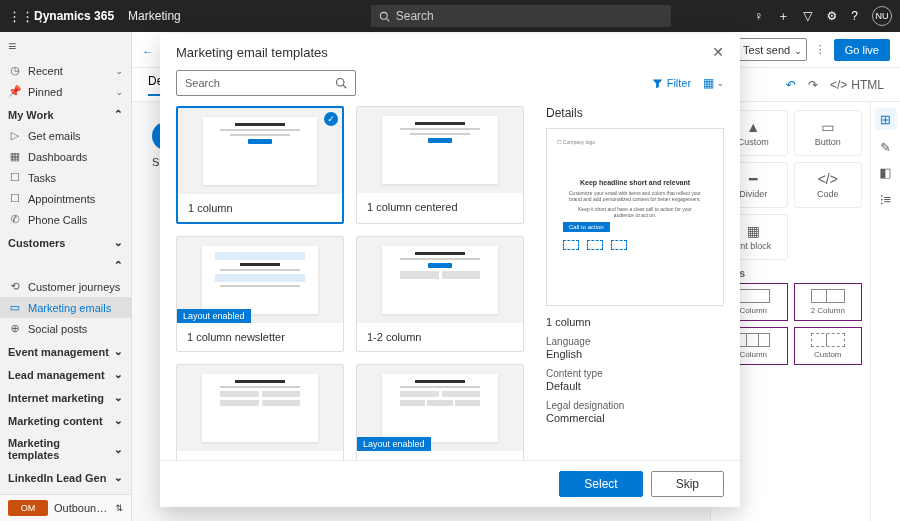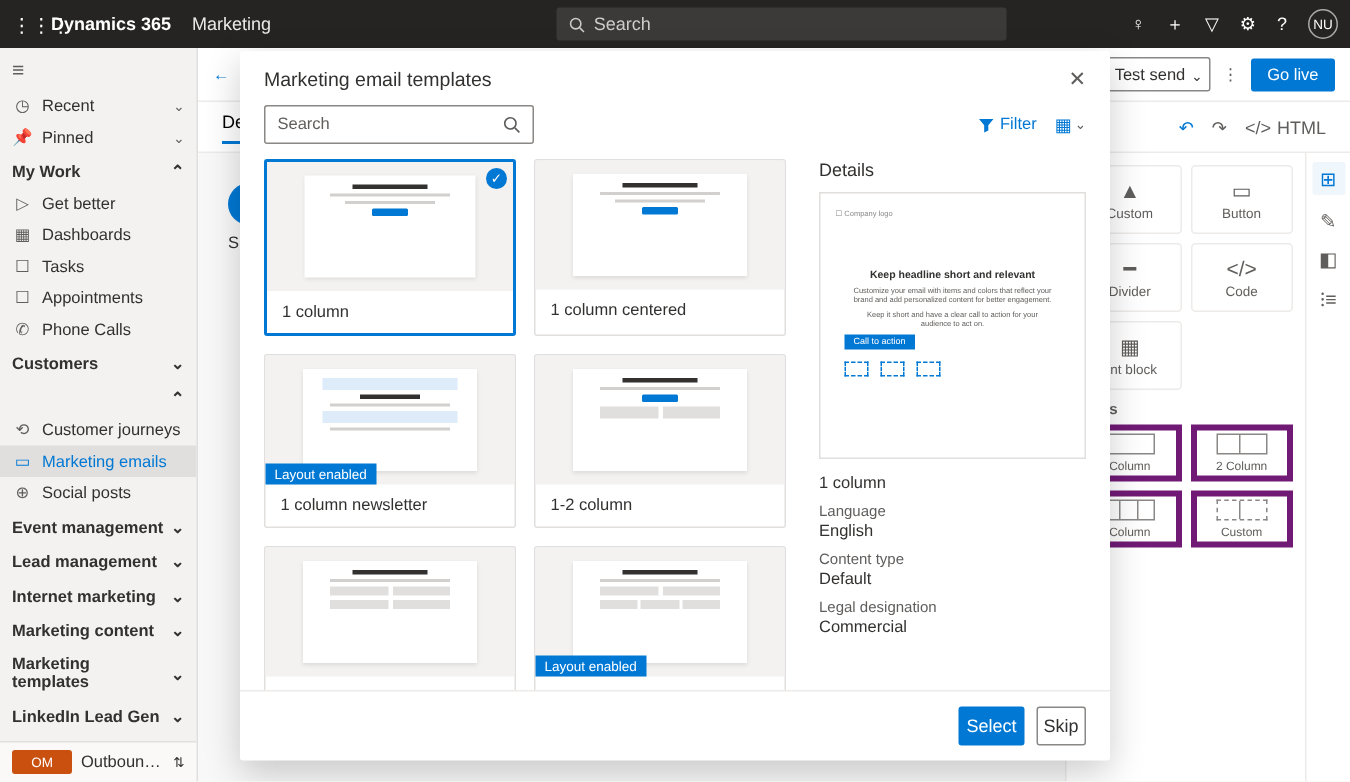--- a/index.html
+++ b/index.html
@@ -40,21 +40,21 @@
 .tabs .right { margin-left: auto; display: flex; gap: 12px; color: #605e5c; align-items:center;}
 .stage { position:absolute; top:70px; left:0; right:0; bottom:0; display:flex;}
 .canvas { flex:1; padding:20px; }
 .circle { width:28px; height:28px; border-radius:50%; background:#0078d4;}
 .rightpanel { width:160px; background:#fff; border-left:1px solid #edebe9; padding:8px; font-size:10px; color:#605e5c;}
 .tool-grid { display:grid; grid-template-columns:1fr 1fr; gap:6px;}
 .tool { border:1px solid #edebe9; border-radius:3px; height:46px; display:flex; flex-direction:column; align-items:center; justify-content:center; gap:2px; font-size:9px;}
 .tool .ic { font-size:14px; color:#605e5c;}
 .rightpanel .sect { font-size:10px; font-weight:600; margin:8px 0 4px;}
 .layout-grid { display:grid; grid-template-columns:1fr 1fr; gap:6px;}
-.layout { border:4px solid #701a75; height:38px; display:flex; flex-direction:column; align-items:center; justify-content:center; gap:3px; font-size:8px; color:#605e5c;}
+.layout { border:1px solid #701a75; height:38px; display:flex; flex-direction:column; align-items:center; justify-content:center; gap:3px; font-size:8px; color:#605e5c;}
 .layout .shape { width:34px; height:14px; border:1px solid #8a8886; display:flex; gap:2px;}
 .layout .shape div { flex:1; border-right:1px solid #8a8886;}
 .layout .shape div:last-child { border-right:none;}
 .layout.dashed .shape { border-style:dashed;}
 .siderail { width:30px; background:#fff; border-left:1px solid #edebe9; display:flex; flex-direction:column; align-items:center; padding-top:6px; gap:10px; color:#605e5c; font-size:13px;}
 .siderail .sel { color:#0078d4; background:#eff6fc; width:22px; height:22px; display:flex; align-items:center; justify-content:center; border-radius:2px;}
 
 
 .dialog { position: absolute; top: 34px; left: 160px; width: 580px; bottom: 14px; background: #fff; box-shadow: 0 8px 24px rgba(0,0,0,.2); border-radius: 2px; display: flex; flex-direction: column; }
 .dialog .dhead { padding: 10px 16px 6px; display:flex; align-items:center;}
@@ -87,21 +87,21 @@
 .details .preview { border:1px solid #e1dfdd; height:178px; background:#fff; margin-bottom:10px; padding:10px; display:flex; flex-direction:column; gap:4px; font-size:6px; color:#605e5c; text-align:center; align-items:center;}
 .details .preview .logo { align-self:flex-start; font-size:5px; color:#888;}
 .details .preview .spc { height:26px;}
 .details .preview .hd { font-weight:600; font-size:7px; color:#323130;}
 .details .preview .cta { background:#0078d4; color:#fff; padding:2px 6px; font-size:6px; align-self:flex-start; margin-left:6px;}
 .details .preview .boxes { display:flex; gap:8px; margin-top:4px; align-self:flex-start; margin-left:6px;}
 .details .preview .bx { width:16px; height:10px; border:1px dashed #0078d4;}
 .details .lbl { color:#605e5c; font-size:10px; margin-top:8px;}
 .details .val { font-size:11px; margin-top:1px;}
 .dfoot { padding:10px 16px; display:flex; justify-content:flex-end; gap:8px; border-top:1px solid #edebe9;}
-.dfoot .btn { padding:5px 4px; font-size:12px; border-radius:2px; cursor:pointer;}
+.dfoot .btn { padding:5px 24px; font-size:12px; border-radius:2px; cursor:pointer;}
 .dfoot .btn.primary { background:#0078d4; color:#fff; border:1px solid #0078d4;}
 .dfoot .btn.sec { background:#fff; border:1px solid #8a8886; color:#323130;}
 
 svg { display:block;}
 </style>
 </head>
 <body>
 
 <div class="topbar">
   <div class="waffle">⋮⋮⋮</div>
@@ -137,21 +137,21 @@
       <span class="ico">📌</span>
       <span>Pinned</span>
       <span class="chev">⌄</span>
     </div>
   <div class="header">
       <span>My Work</span>
       <span class="chev">⌃</span>
     </div>
   <div class="item">
       <span class="ico">▷</span>
-      <span>Get better</span>
+      <span>Get emails</span>
     </div>
   <div class="item">
       <span class="ico">▦</span>
       <span>Dashboards</span>
     </div>
   <div class="item">
       <span class="ico">☐</span>
       <span>Tasks</span>
     </div>
   <div class="item">

